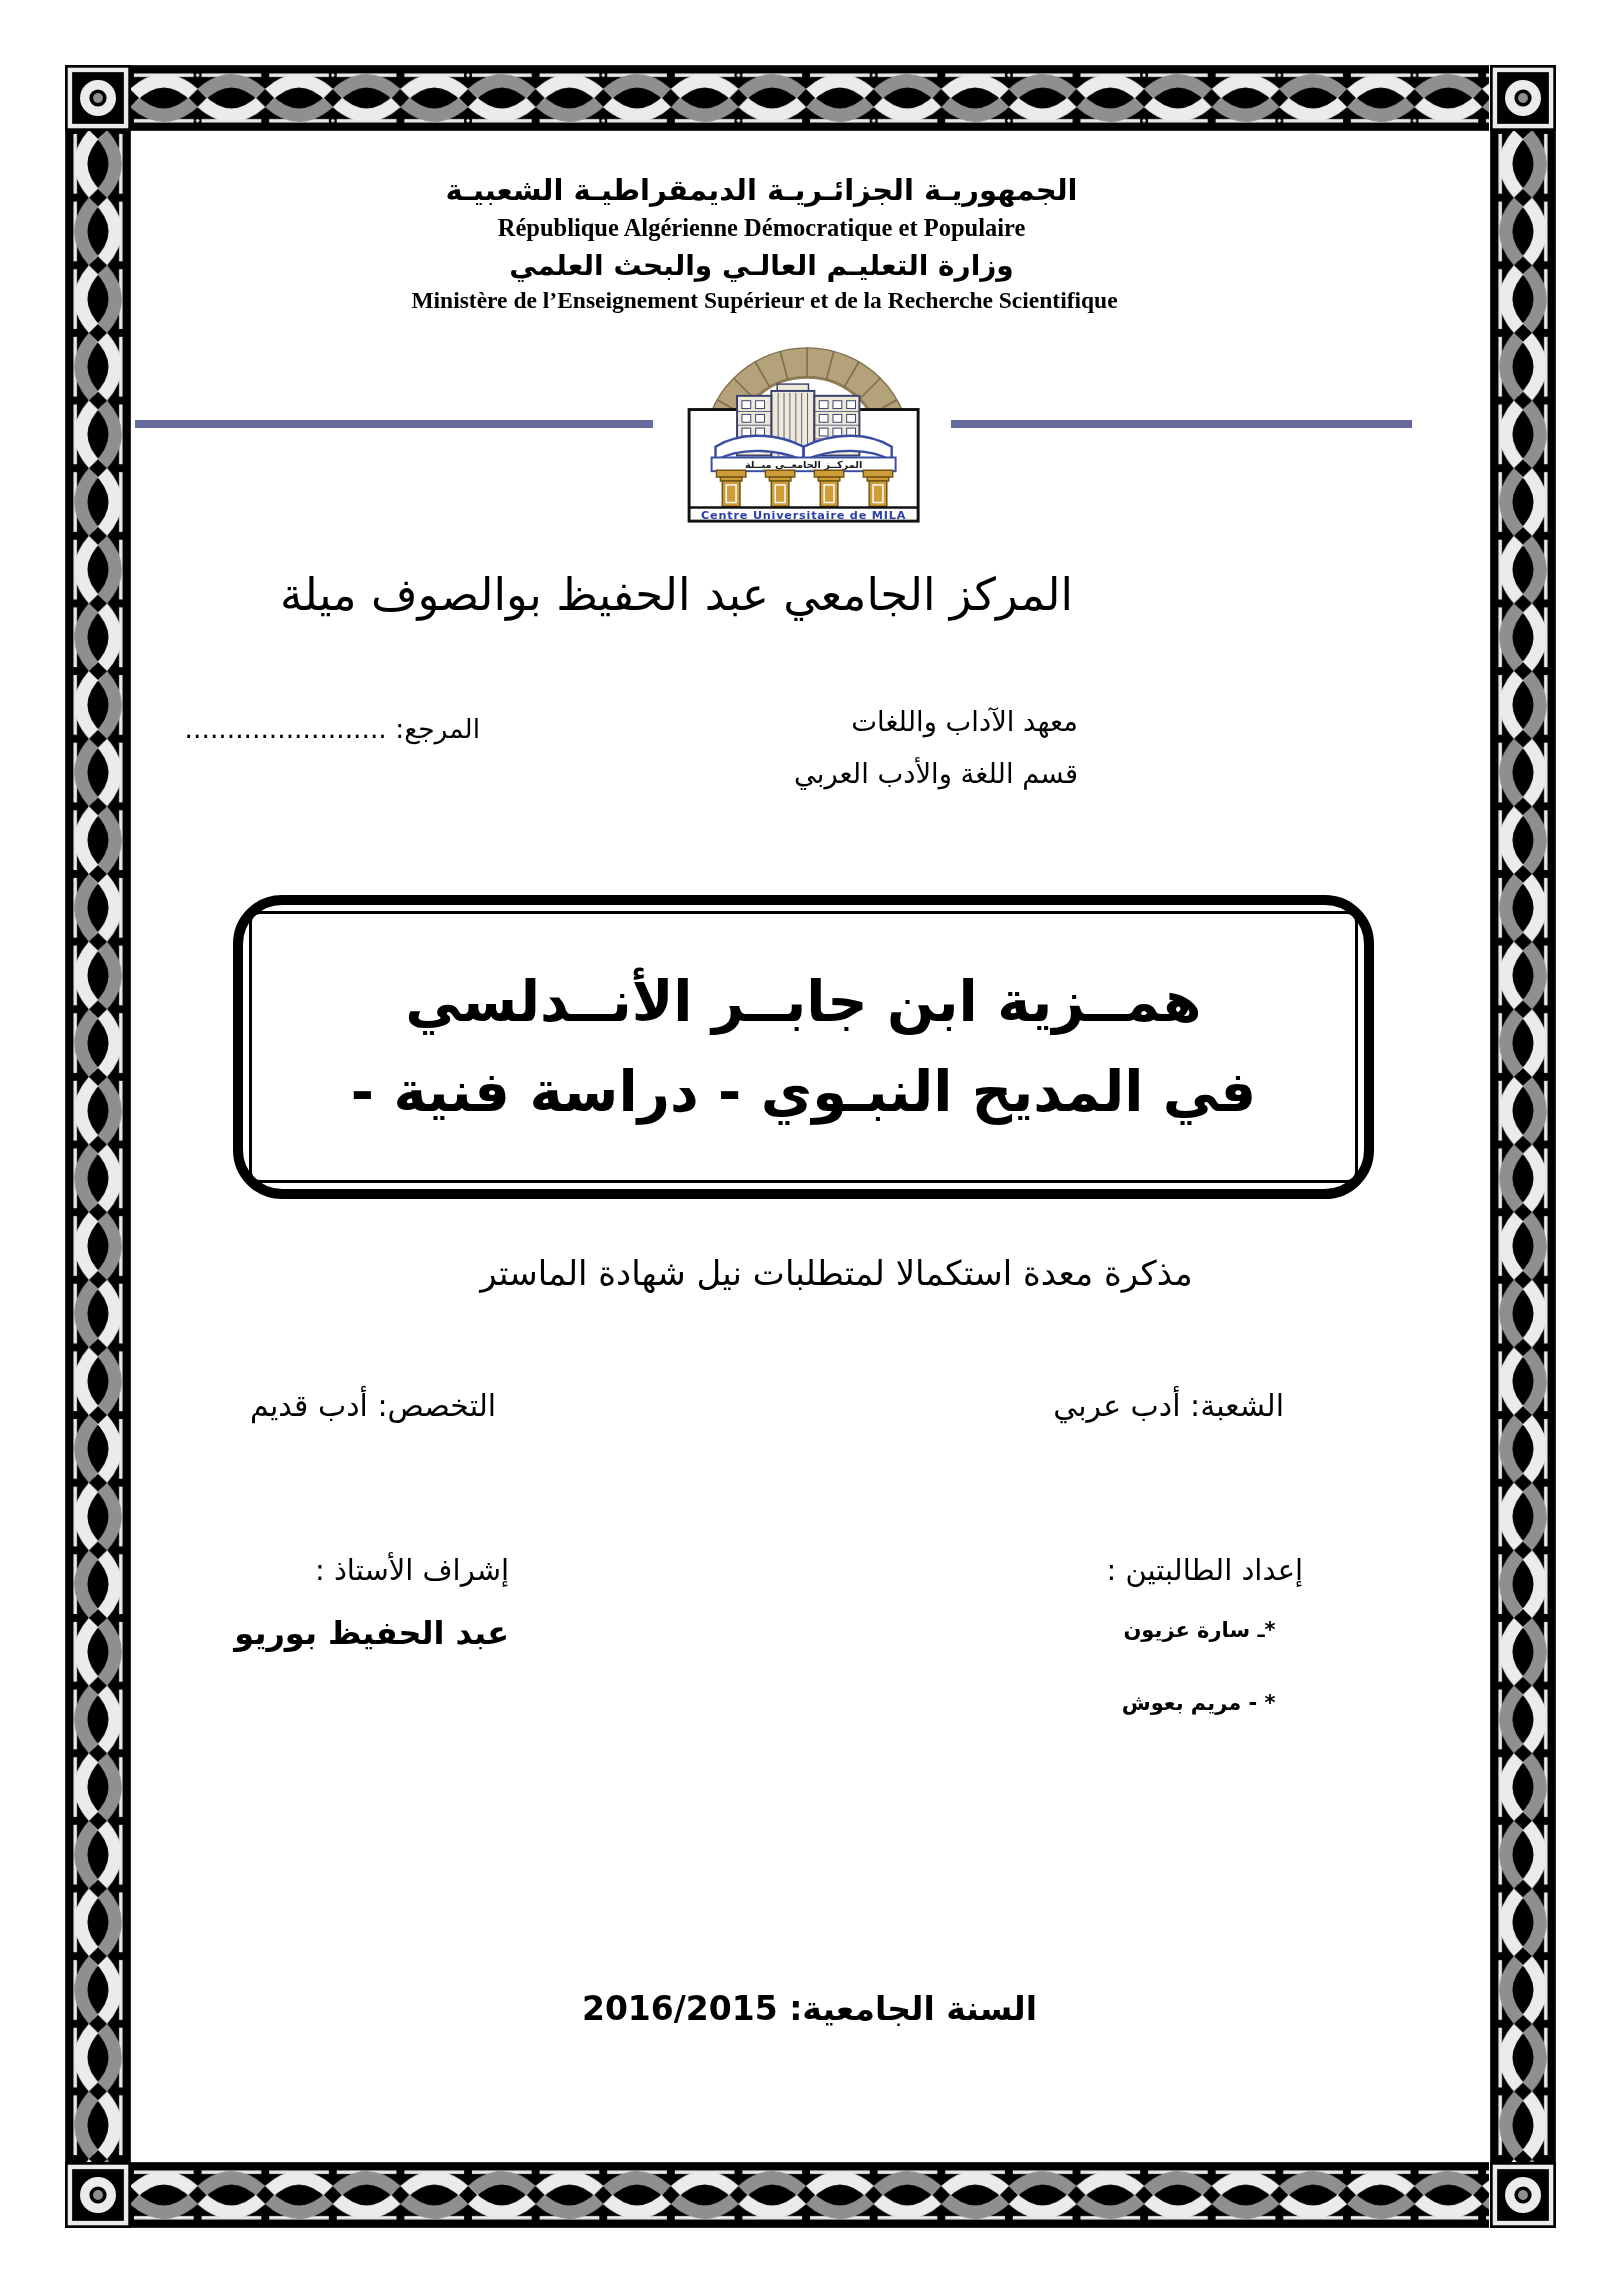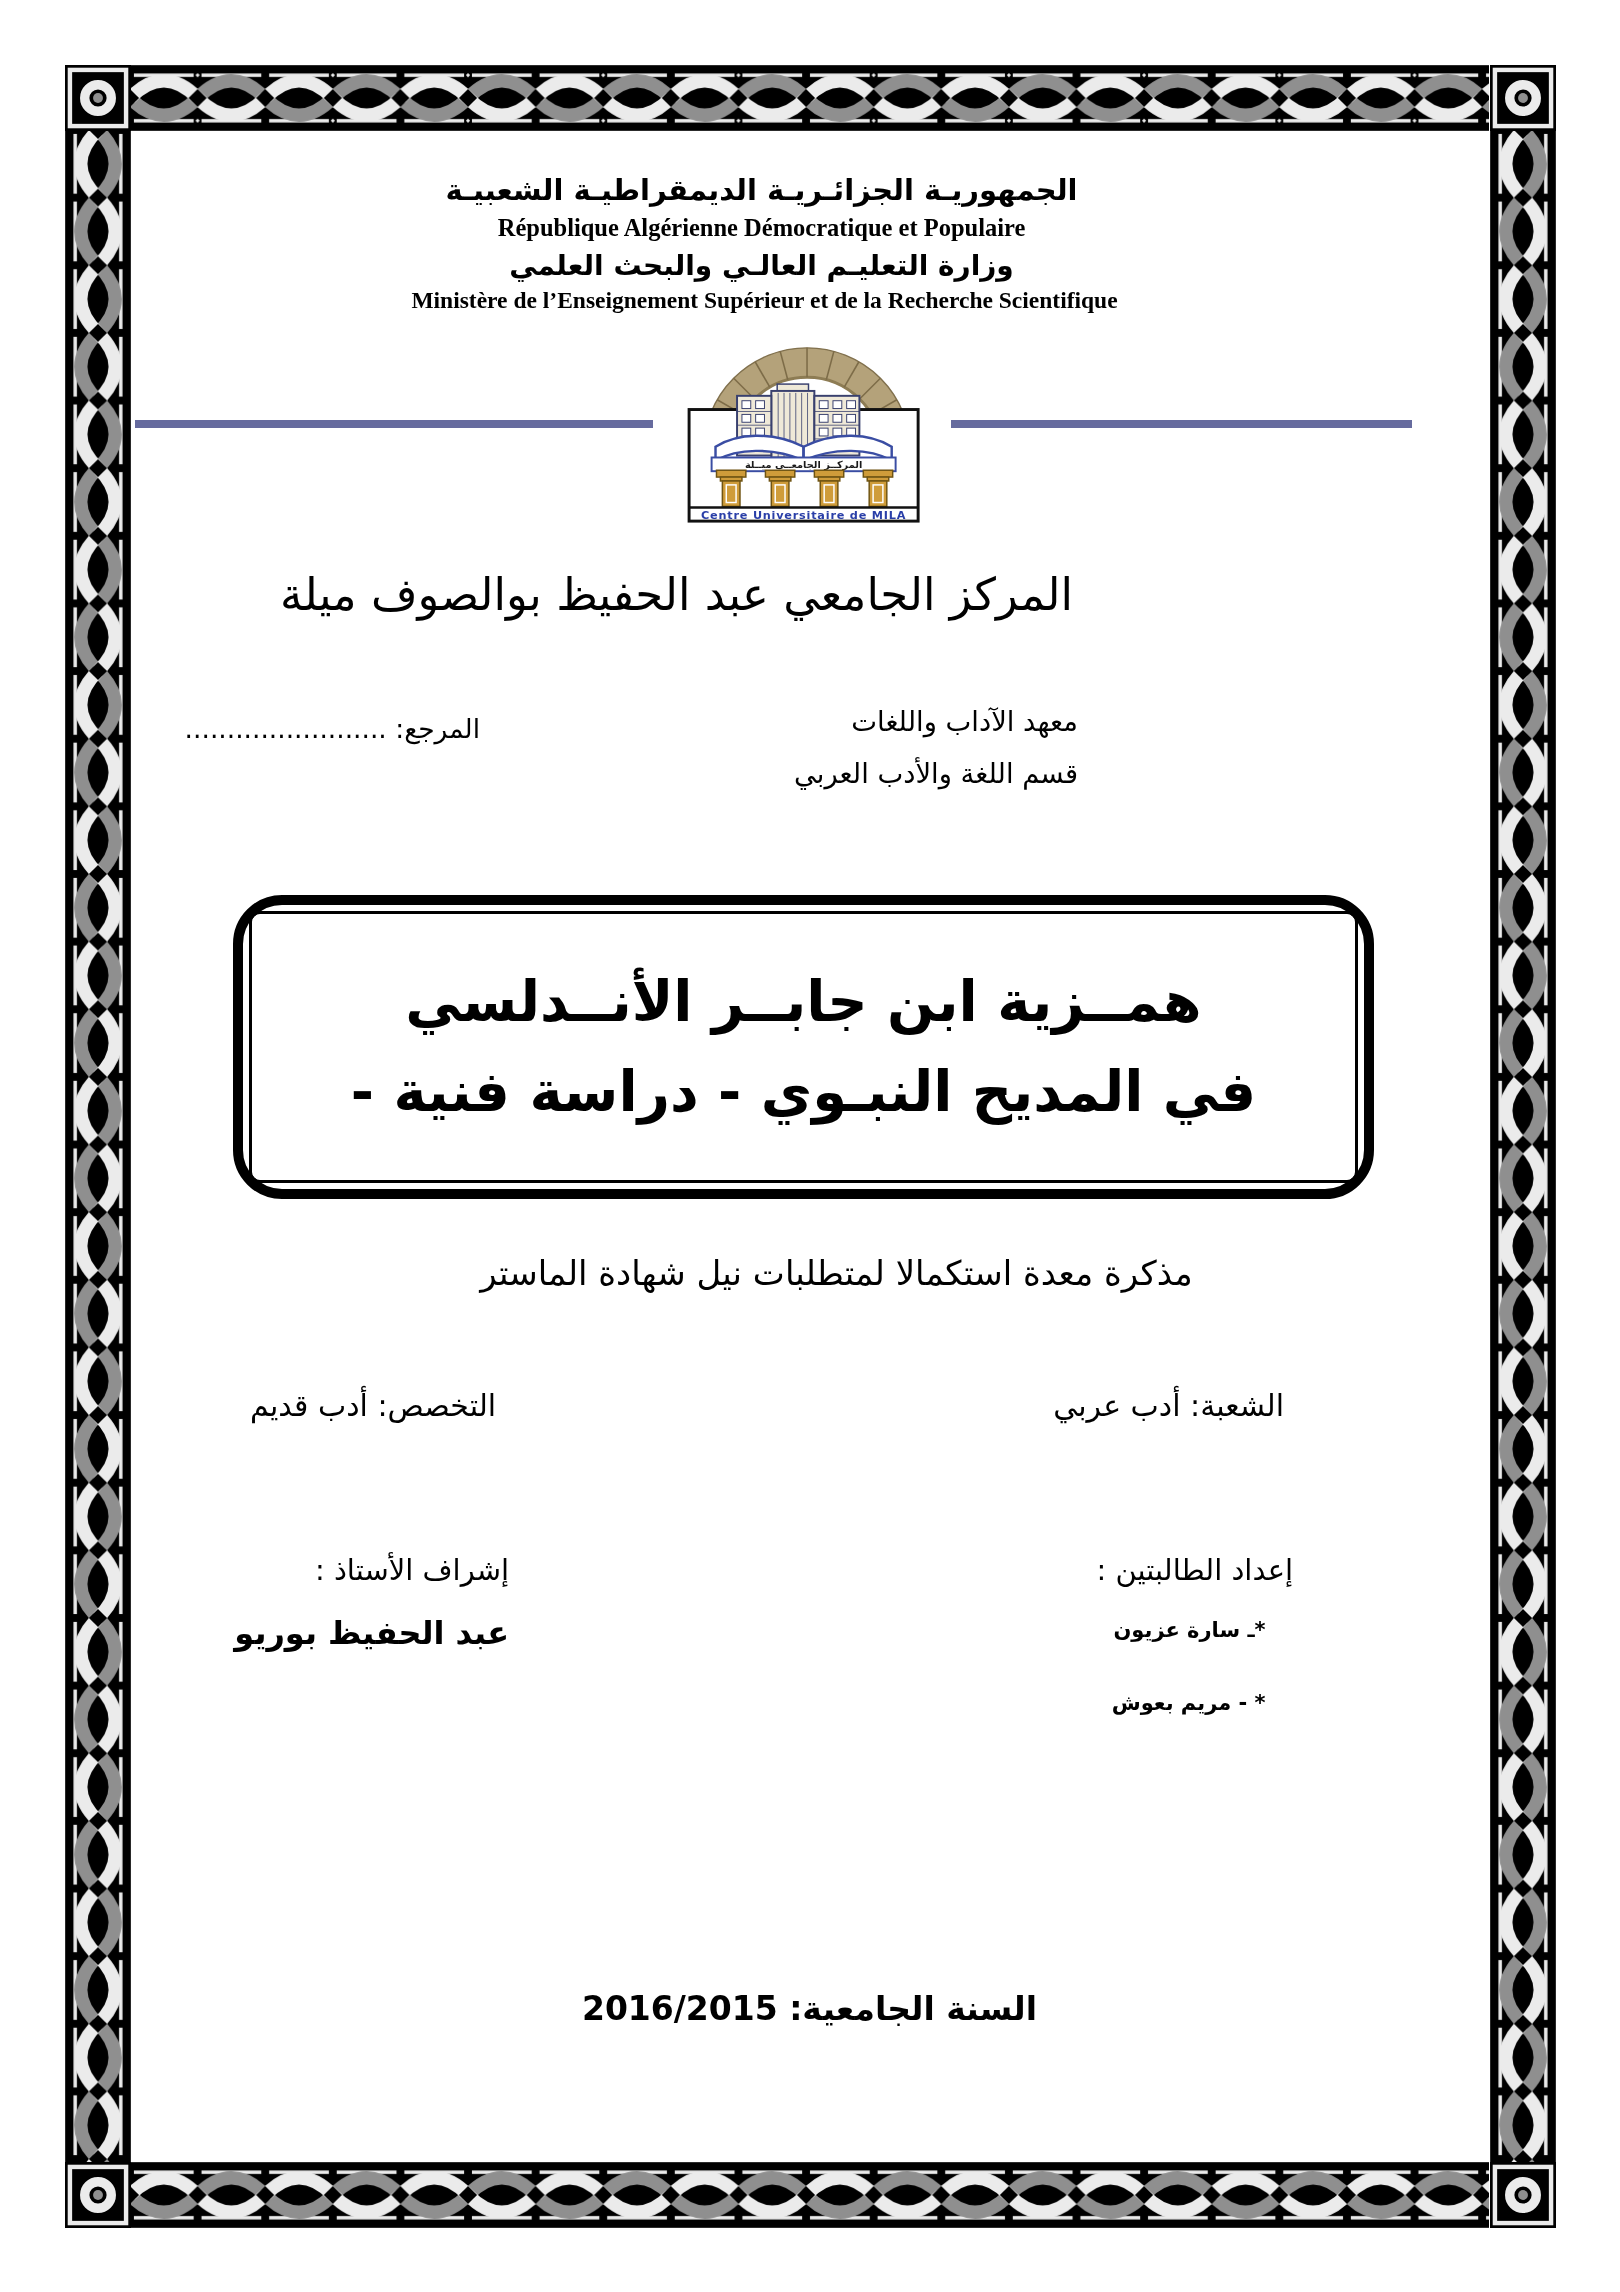--- a/index.html
+++ b/index.html
@@ -49,21 +49,21 @@
     display:flex;flex-direction:column;justify-content:center;align-items:center;
     direction:rtl;text-align:center;
   }
   .title-line{font-size:56px;font-weight:bold;line-height:1.6;white-space:nowrap;}
   .subtitle{
     left:157px;top:1253px;width:1359px;text-align:center;
     font-size:34px;direction:rtl;
   }
   .branch{right:336px;top:1388px;font-size:30px;direction:rtl;}
   .specialty{left:250px;top:1388px;font-size:30px;direction:rtl;}
-  .students{right:327px;top:1553px;text-align:right;direction:rtl;}
+  .students{right:317px;top:1553px;text-align:right;direction:rtl;}
   .students .heading{font-size:29px;}
   .students .name{font-size:21px;font-weight:bold;padding-left:0;padding-right:27.4px;}
   .students .name1{margin-top:31px;}
   .students .name2{margin-top:49px;}
   .supervisor{right:1111px;top:1553px;text-align:right;direction:rtl;}
   .supervisor .heading{font-size:29px;}
   .supervisor .name{font-size:32px;font-weight:bold;margin-top:27.4px;}
   .year{
     left:130px;top:1989px;width:1359px;text-align:center;
     font-size:33px;font-weight:bold;direction:rtl;

